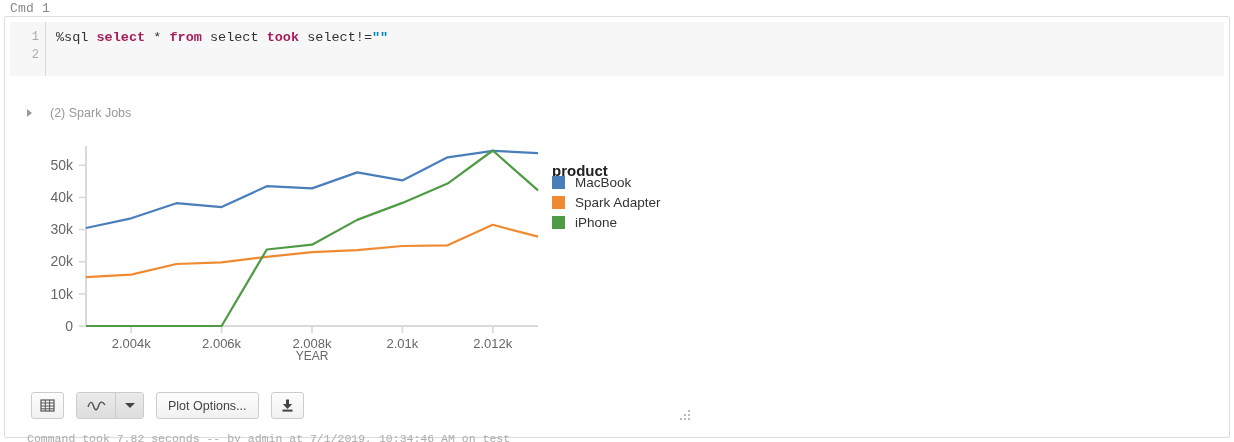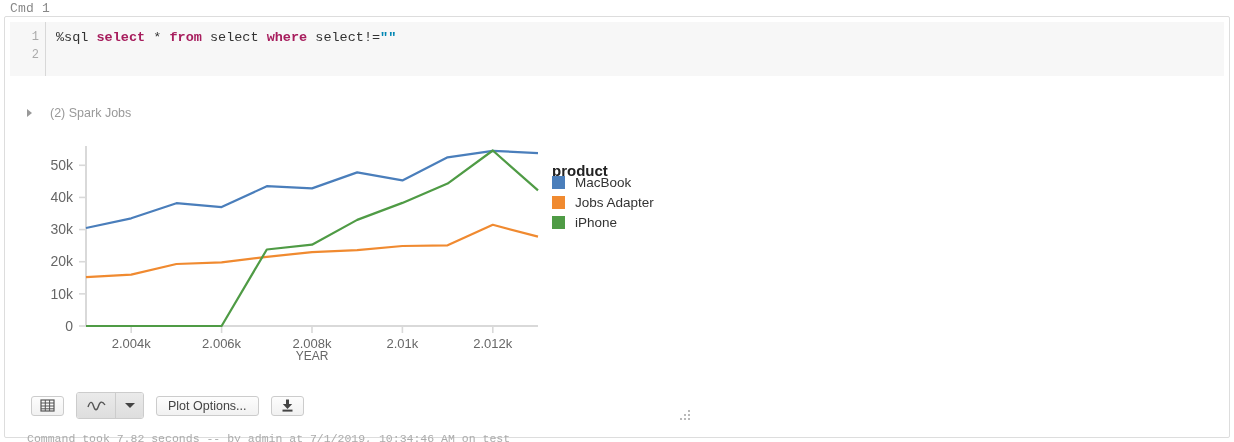--- a/index.html
+++ b/index.html
@@ -69,21 +69,21 @@
   }
   .legend-item{
     position:absolute;left:547px;display:flex;align-items:center;gap:10px;
     font-size:13.5px;color:#333;text-align:center;
   }
   .sw{width:13px;height:13px;display:inline-block;}
 
   
   .toolbar{position:absolute;left:26px;top:375px;display:flex;align-items:center;gap:12px;}
   .btn{
-    height:20px;border:1px solid #ccc;border-radius:3px;
+    height:27px;border:1px solid #ccc;border-radius:3px;
     background:linear-gradient(#fdfdfd,#f1f1f1);
     display:flex;align-items:center;justify-content:center;
     box-sizing:border-box;cursor:pointer;color:#444;font-size:12.5px;
   }
   .btn-icon{width:33px;}
   .btn-group{display:flex;height:27px;border:1px solid #ccc;border-radius:3px;overflow:hidden;box-sizing:border-box;}
   .btn-group > div{
     display:flex;align-items:center;justify-content:center;cursor:pointer;
     background:linear-gradient(#eaeaea,#dedede);
   }
@@ -102,21 +102,21 @@
 
 <div class="cmd-label">Cmd 1</div>
 
 <div class="cell-card">
 
   <div class="editor">
     <div class="gutter">
       <div class="ln ln1">1</div>
       <div class="ln ln2">2</div>
     </div>
-    <div class="code" id="code-text"><span>%sql </span><span class="kw">select</span><span> </span><span class="op">*</span><span> </span><span class="kw">from</span><span> select </span><span class="kw">where</span><span> select!=</span><span class="str">""</span></div>
+    <div class="code" id="code-text"><span>%sql </span><span class="kw">select</span><span> </span><span class="op">*</span><span> </span><span class="kw">from</span><span> select </span><span class="kw">took</span><span> select!=</span><span class="str">""</span></div>
   </div>
 
   <div class="spark-jobs">
     <span class="tri"></span>
     <span>(2) Spark Jobs</span>
   </div>
 
   <div class="chart-wrap">
     <svg class="chart-svg" width="740" height="248">
       <g id="y-ticks">
@@ -156,21 +156,21 @@
     </svg>
   </div>
 
   <div class="legend-title">product</div>
   <div class="legend-item" id="legend-0" style="top:158px">
     <span class="sw" style="background: rgb(74, 126, 187);"></span>
     <span>MacBook</span>
   </div>
   <div class="legend-item" id="legend-1" style="top:178px">
     <span class="sw" style="background: rgb(240, 138, 48);"></span>
-    <span>Jobs Adapter</span>
+    <span>Spark Adapter</span>
   </div>
   <div class="legend-item" id="legend-2" style="top:198px">
     <span class="sw" style="background: rgb(79, 155, 69);"></span>
     <span>iPhone</span>
   </div>
 
   <div class="toolbar">
     <div class="btn btn-icon">
       <svg width="15" height="15" viewBox="0 0 15 15">
         <rect x="1" y="2" width="13" height="11" fill="none" stroke="#555" stroke-width="1.2"></rect>

